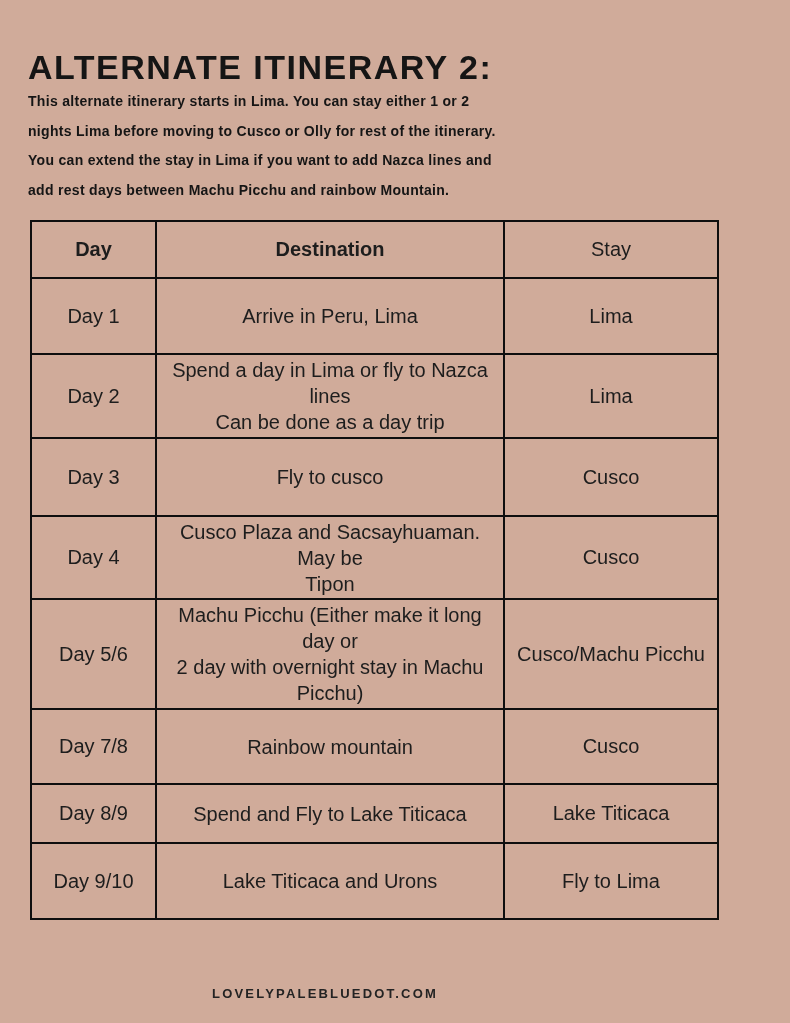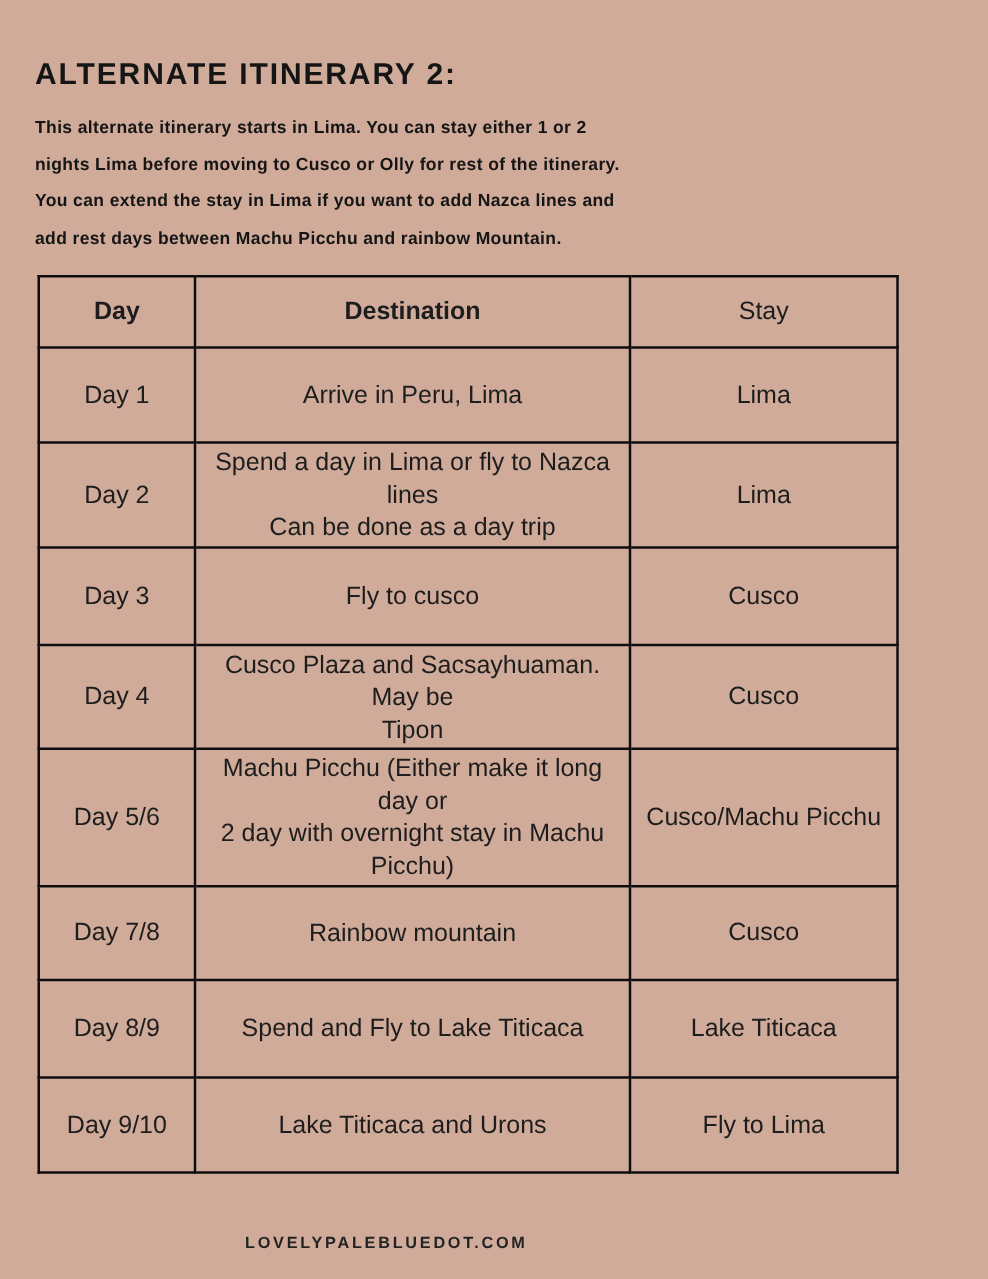--- a/index.html
+++ b/index.html
@@ -15,21 +15,21 @@
     background: #d0ab9a;
   }
   .page {
     position: absolute;
     inset: 0;
   }
   .title {
     position: absolute;
     left: 28px;
     top: 28px;
-    font-size: 24px;
+    font-size: 34px;
     line-height: 32px;
     font-weight: bold;
     letter-spacing: 1.5px;
     color: #151515;
     white-space: nowrap;
   }
   .intro {
     position: absolute;
     left: 28px;
     top: 73px;
@@ -64,32 +64,32 @@
   col.col-dest { width: 348px; }
   col.col-stay { width: 214px; }
 
   thead tr            { height: 57px; }
   tbody tr:nth-child(1) { height: 76px; margin-left: 21px; }
   tbody tr:nth-child(2) { height: 84px; margin-left: 48px; }
   tbody tr:nth-child(3) { height: 78px; }
   tbody tr:nth-child(4) { height: 83px; }
   tbody tr:nth-child(5) { height: 110px; }
   tbody tr:nth-child(6) { height: 75px; }
-  tbody tr:nth-child(7) { height: 78px; }
+  tbody tr:nth-child(7) { height: 59px; }
   tbody tr:nth-child(8) { height: 76px; }
 
   td.dest-cell {
     white-space: pre-line;
     line-height: 26px;
   }
   td.dest-left { text-align: left; }
 
   .footer {
     position: absolute;
-    left: 196px;
+    left: 212px;
     top: 986px;
     font-size: 13px;
     font-weight: bold;
     letter-spacing: 2.2px;
     color: #232323;
     white-space: nowrap;
   }
 </style>
 </head>
 <body>

